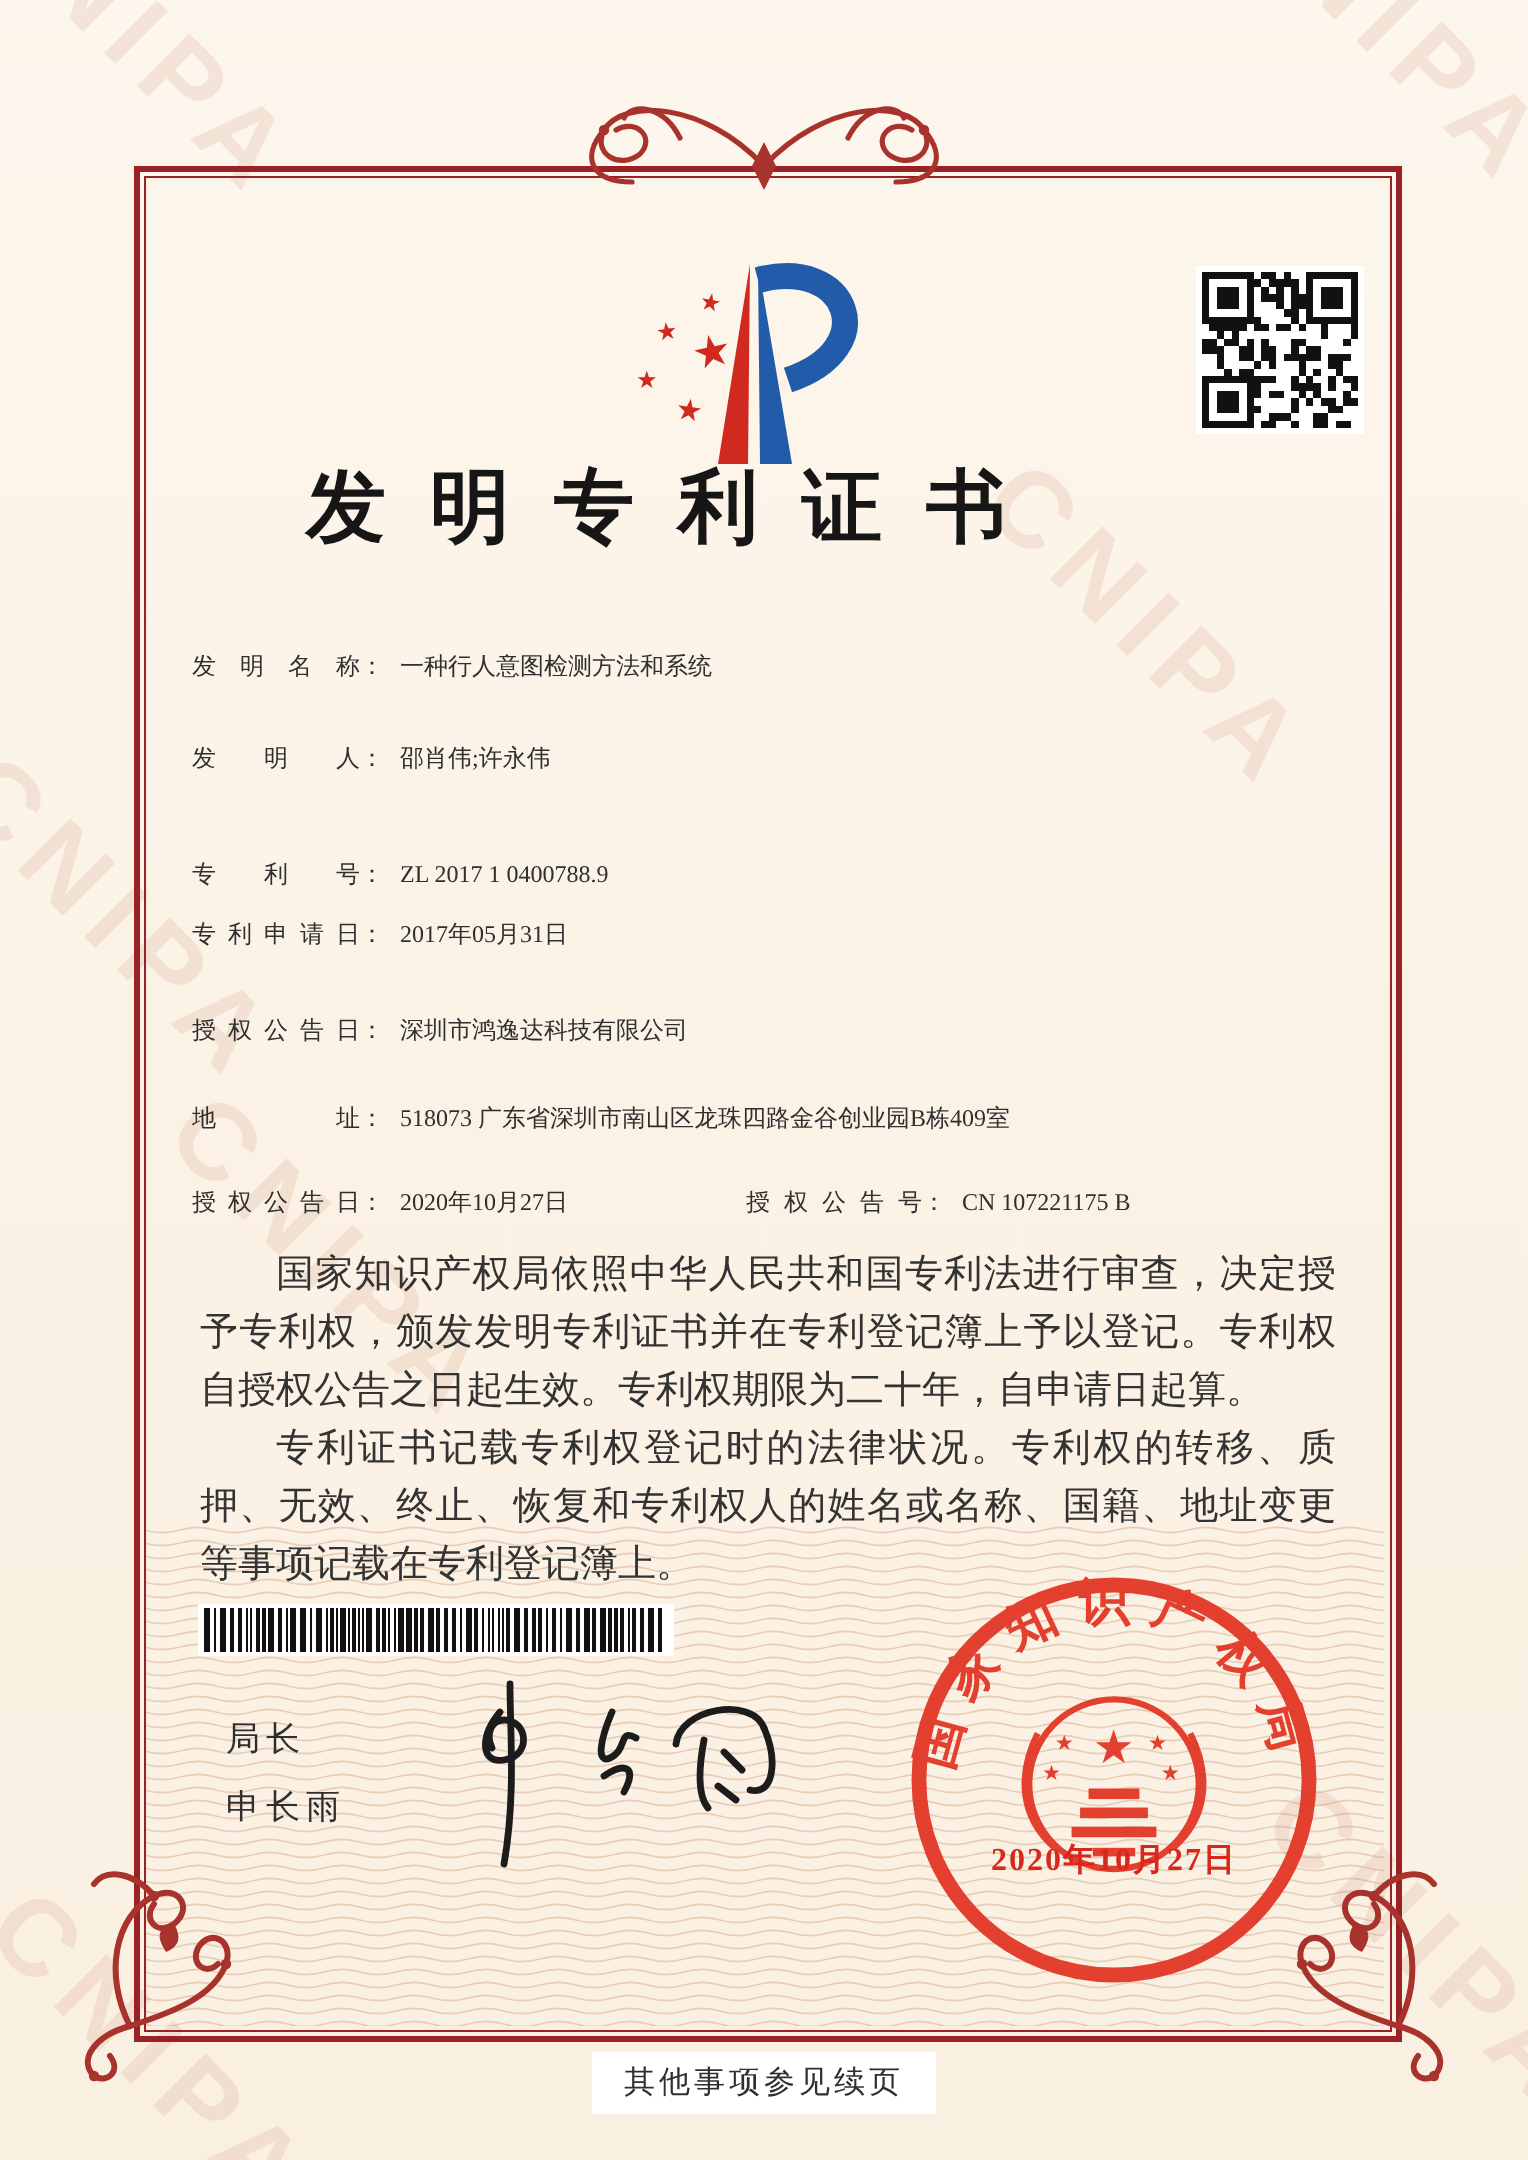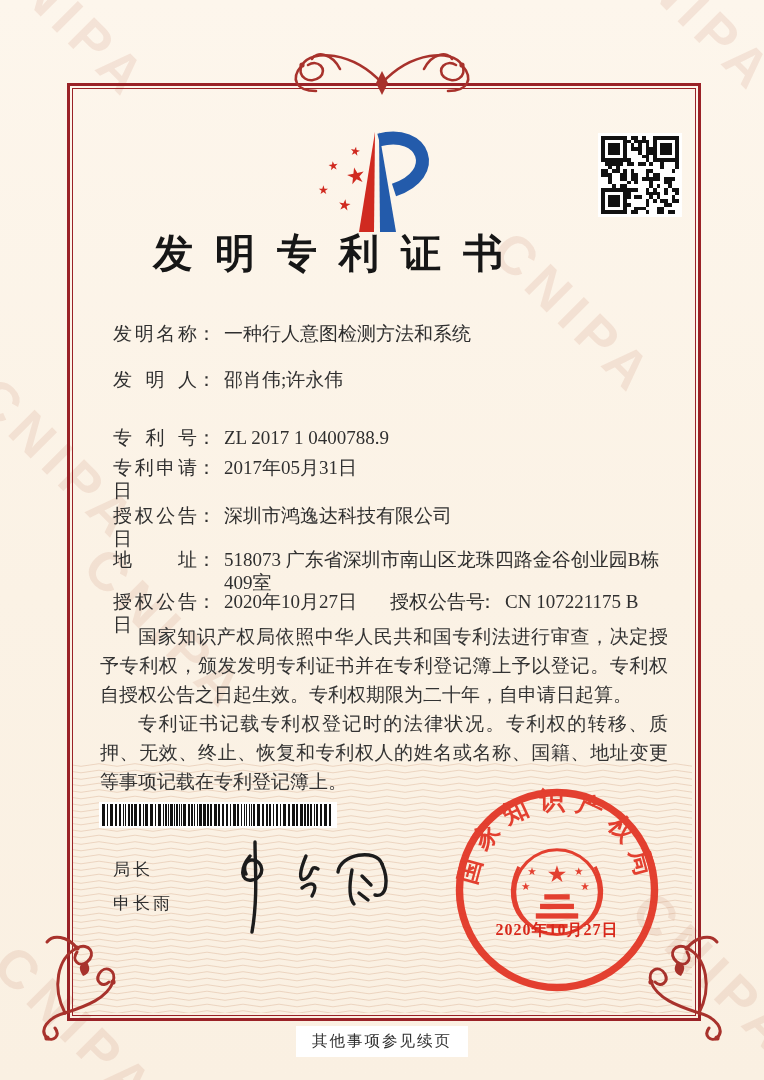--- a/index.html
+++ b/index.html
@@ -15,21 +15,21 @@
          border:1px solid #9a2227;}
   .band{position:absolute;left:72px;top:762px;width:620px;height:251px;z-index:1;}
   .ornament{position:absolute;z-index:4;}
   .certno{position:absolute;left:94px;top:130px;font-size:17px;letter-spacing:1px;z-index:3;}
   .logo{position:absolute;left:312px;top:128px;width:150px;height:110px;z-index:3;}
   .qr{position:absolute;left:598px;top:133px;width:84px;height:84px;background:#fff;
       padding:3px;box-sizing:border-box;z-index:3;}
   .title{position:absolute;left:0;top:226px;width:656px;text-align:center;
          font-size:40px;font-weight:bold;letter-spacing:22px;padding-left:22px;
          box-sizing:border-box;color:#161616;z-index:3;}
-  .frow{position:absolute;left:113px;font-size:19px;line-height:23px;z-index:3;}
+  .frow{position:absolute;left:96px;font-size:12px;line-height:23px;z-index:3;}
   .flabel{display:inline-block;width:84px;text-align:justify;text-align-last:justify;
           vertical-align:top;}
   .fcolon{display:inline-block;vertical-align:top;}
   .fvalue{display:inline-block;vertical-align:top;margin-left:8px;max-width:452px;}
   .grant2{position:absolute;left:277px;top:0;white-space:nowrap;}
   .paras{position:absolute;left:100px;top:624px;width:568px;z-index:3;}
   .paras p{margin:0;font-size:19px;line-height:29px;text-indent:2em;
            text-align:justify;color:#333;font-family:Liberation Mono, monospace;}
   .barcode{position:absolute;left:99px;top:802px;width:238px;height:26px;background:#fff;
            padding:2px 3px;box-sizing:border-box;z-index:3;}

